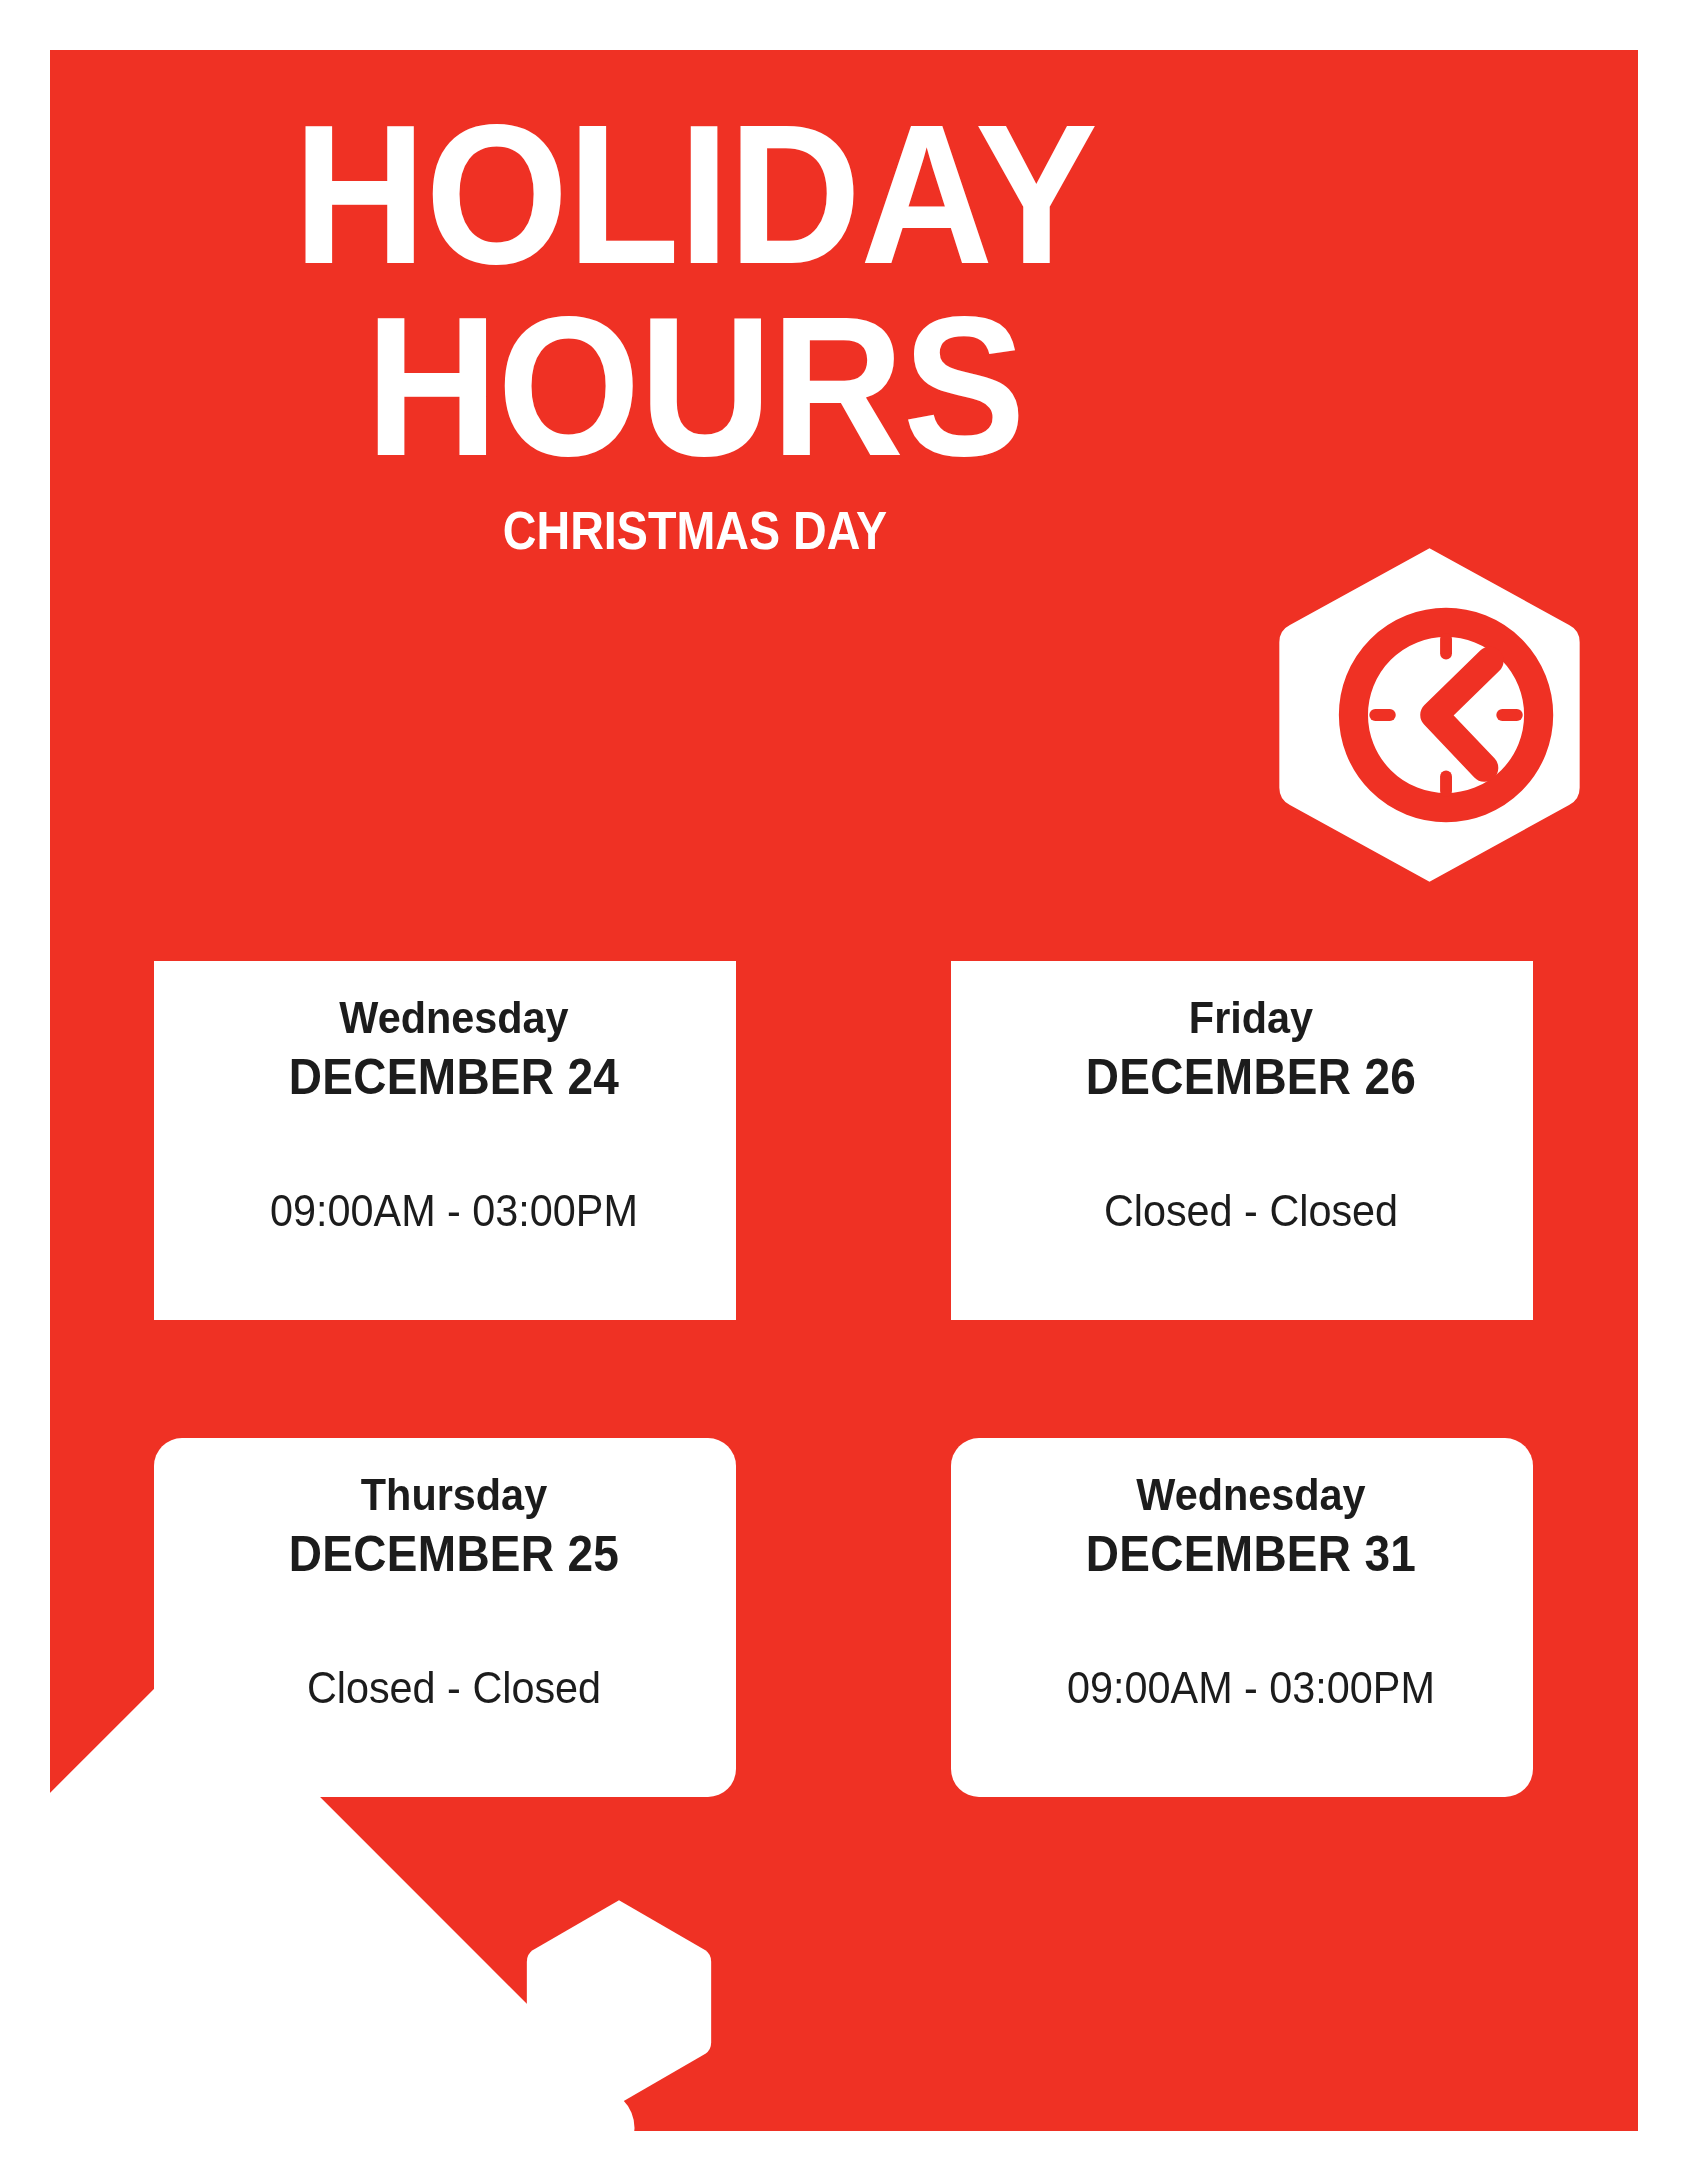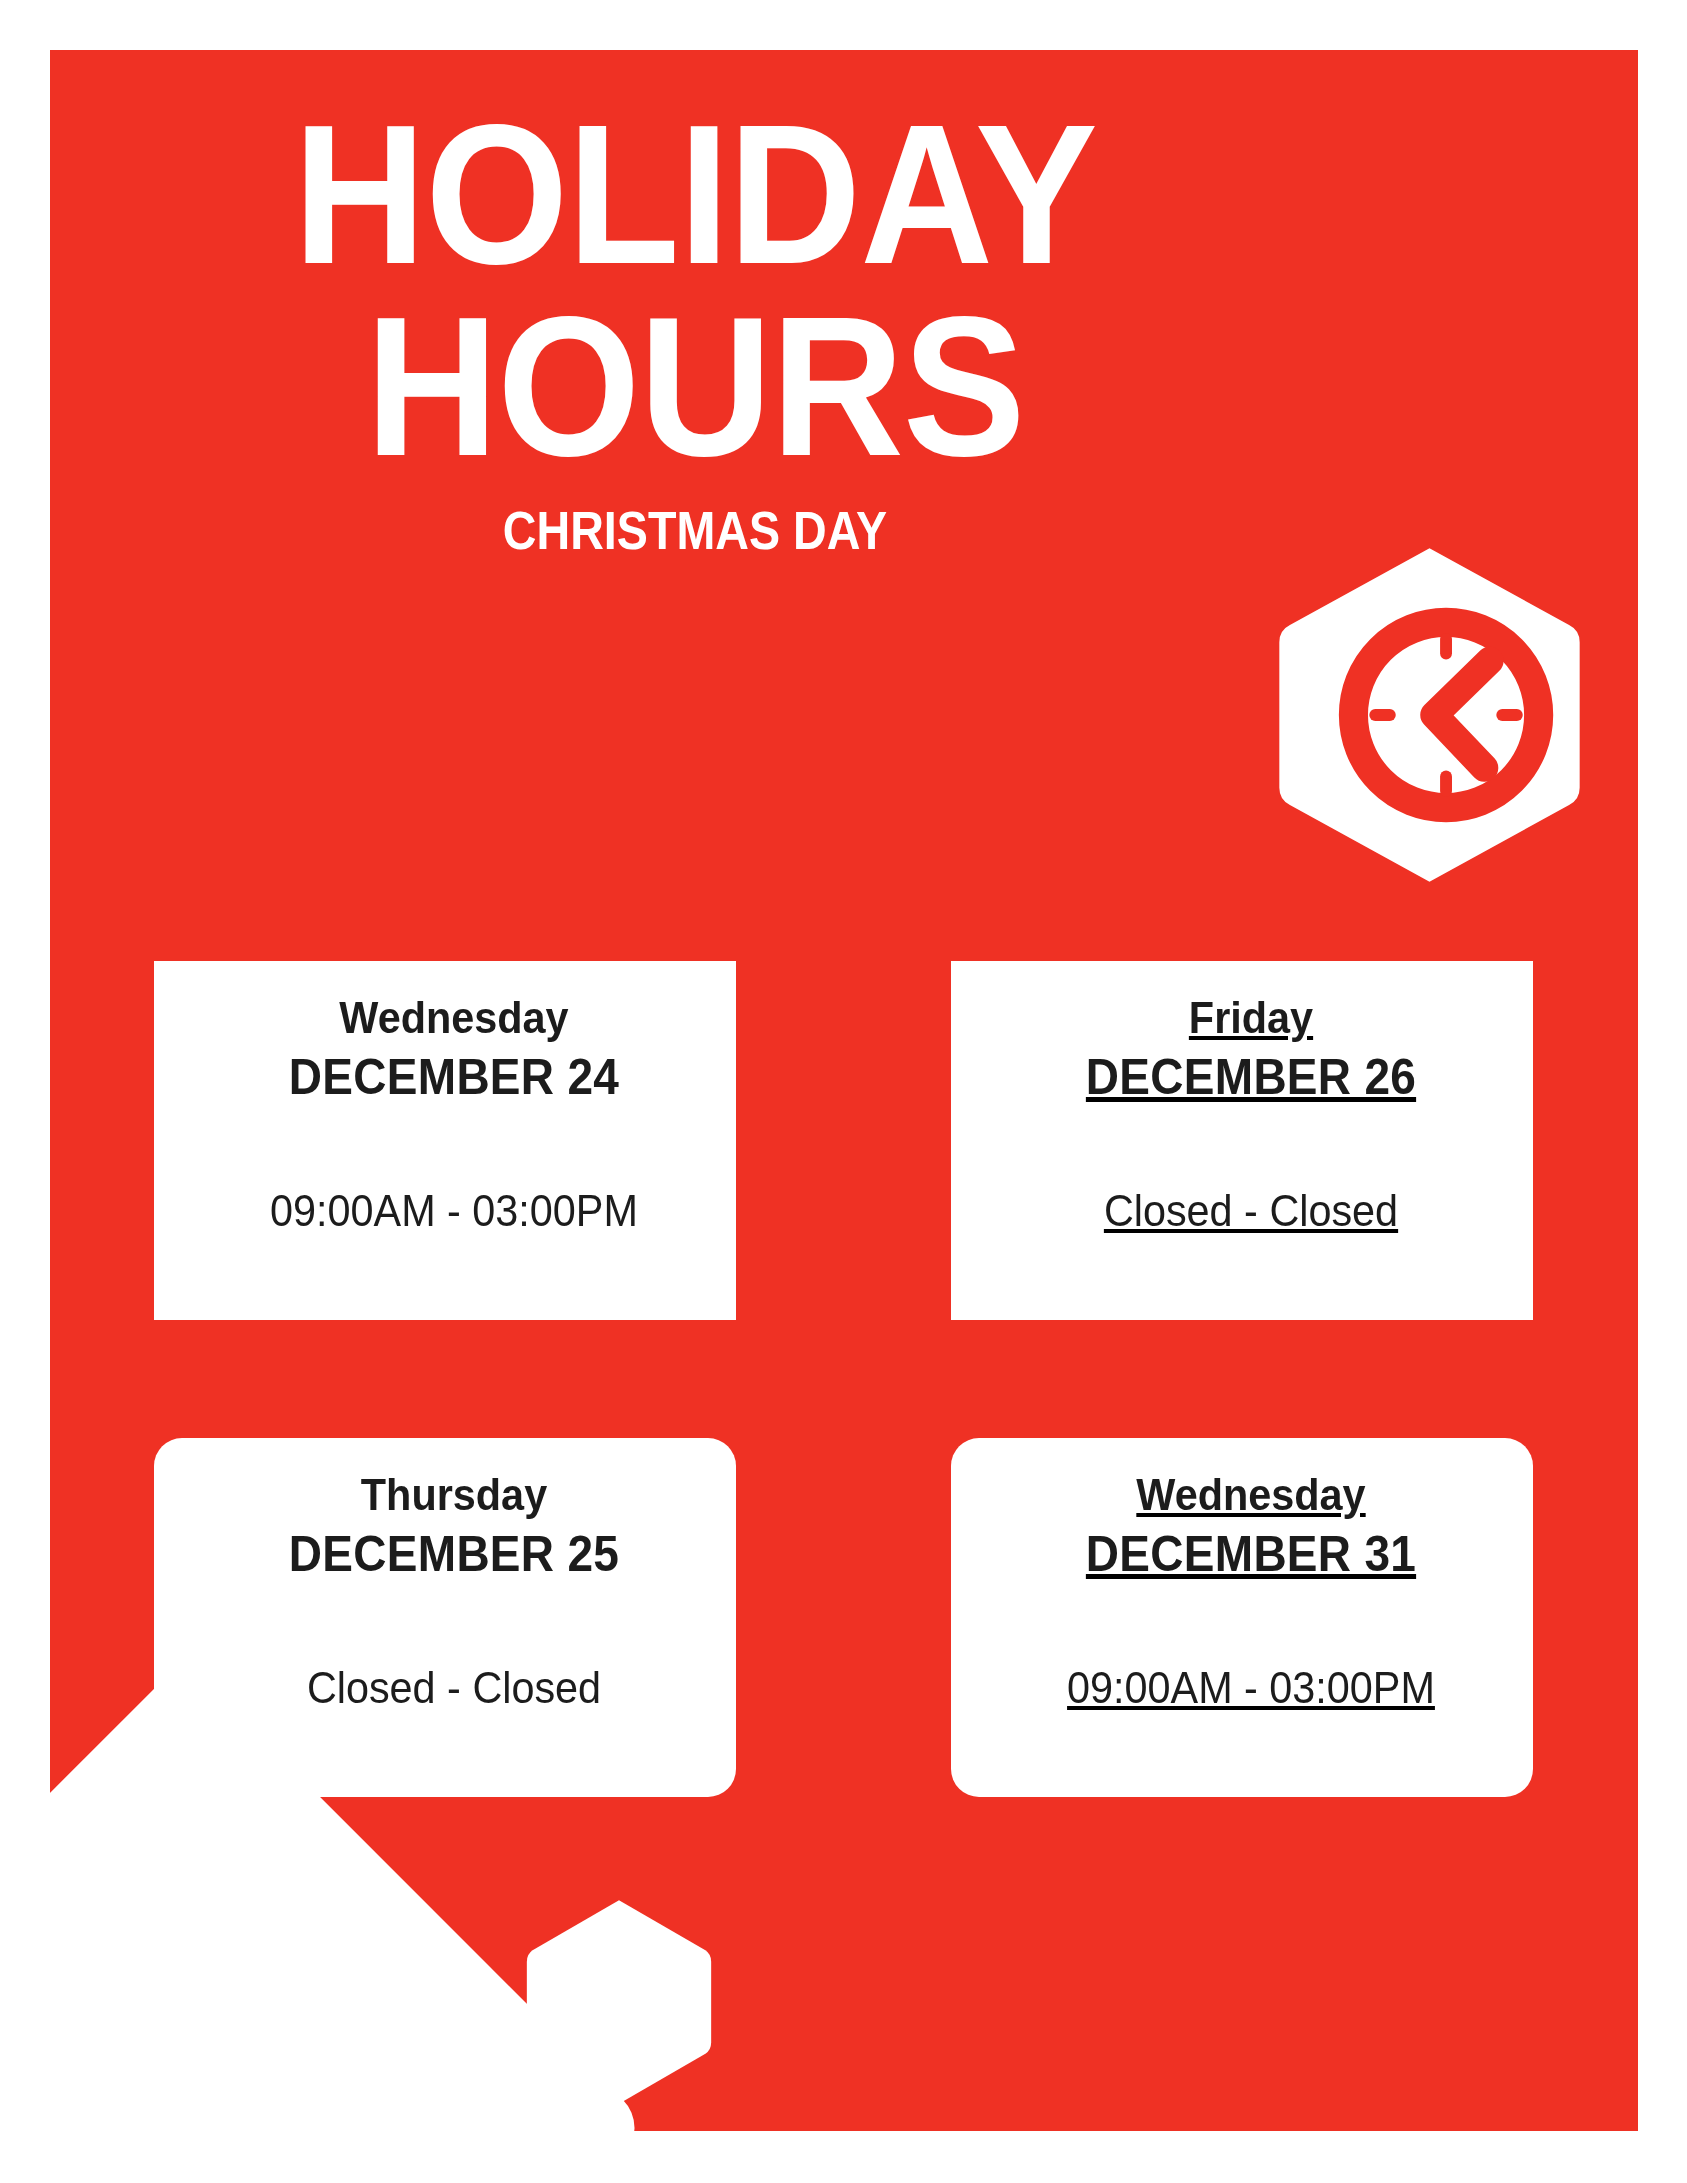--- a/index.html
+++ b/index.html
@@ -107,21 +107,21 @@
     position: absolute;
     width: 582px;
     height: 359px;
     background: #ffffff;
     box-sizing: border-box;
     padding: 33px 20px 0 38px;
     text-align: center;
     overflow: hidden;
   }
   .hours-card.col-left  { left: 0px; }
-  .hours-card.col-right { left: 797px; text-decoration: underline; }
+  .hours-card.col-right { left: 797px; }
   .hours-card.row-top    { top: 0px; }
   .hours-card.row-bottom { top: 477px; border-radius: 28px; }
 
   .card-weekday {
     font-family: "Liberation Sans Narrow", "Liberation Sans", sans-serif;
     font-weight: 700;
     font-size: 45px;
     line-height: 1.05;
     color: #1c1c1c;
     transform: scaleX(0.92);

